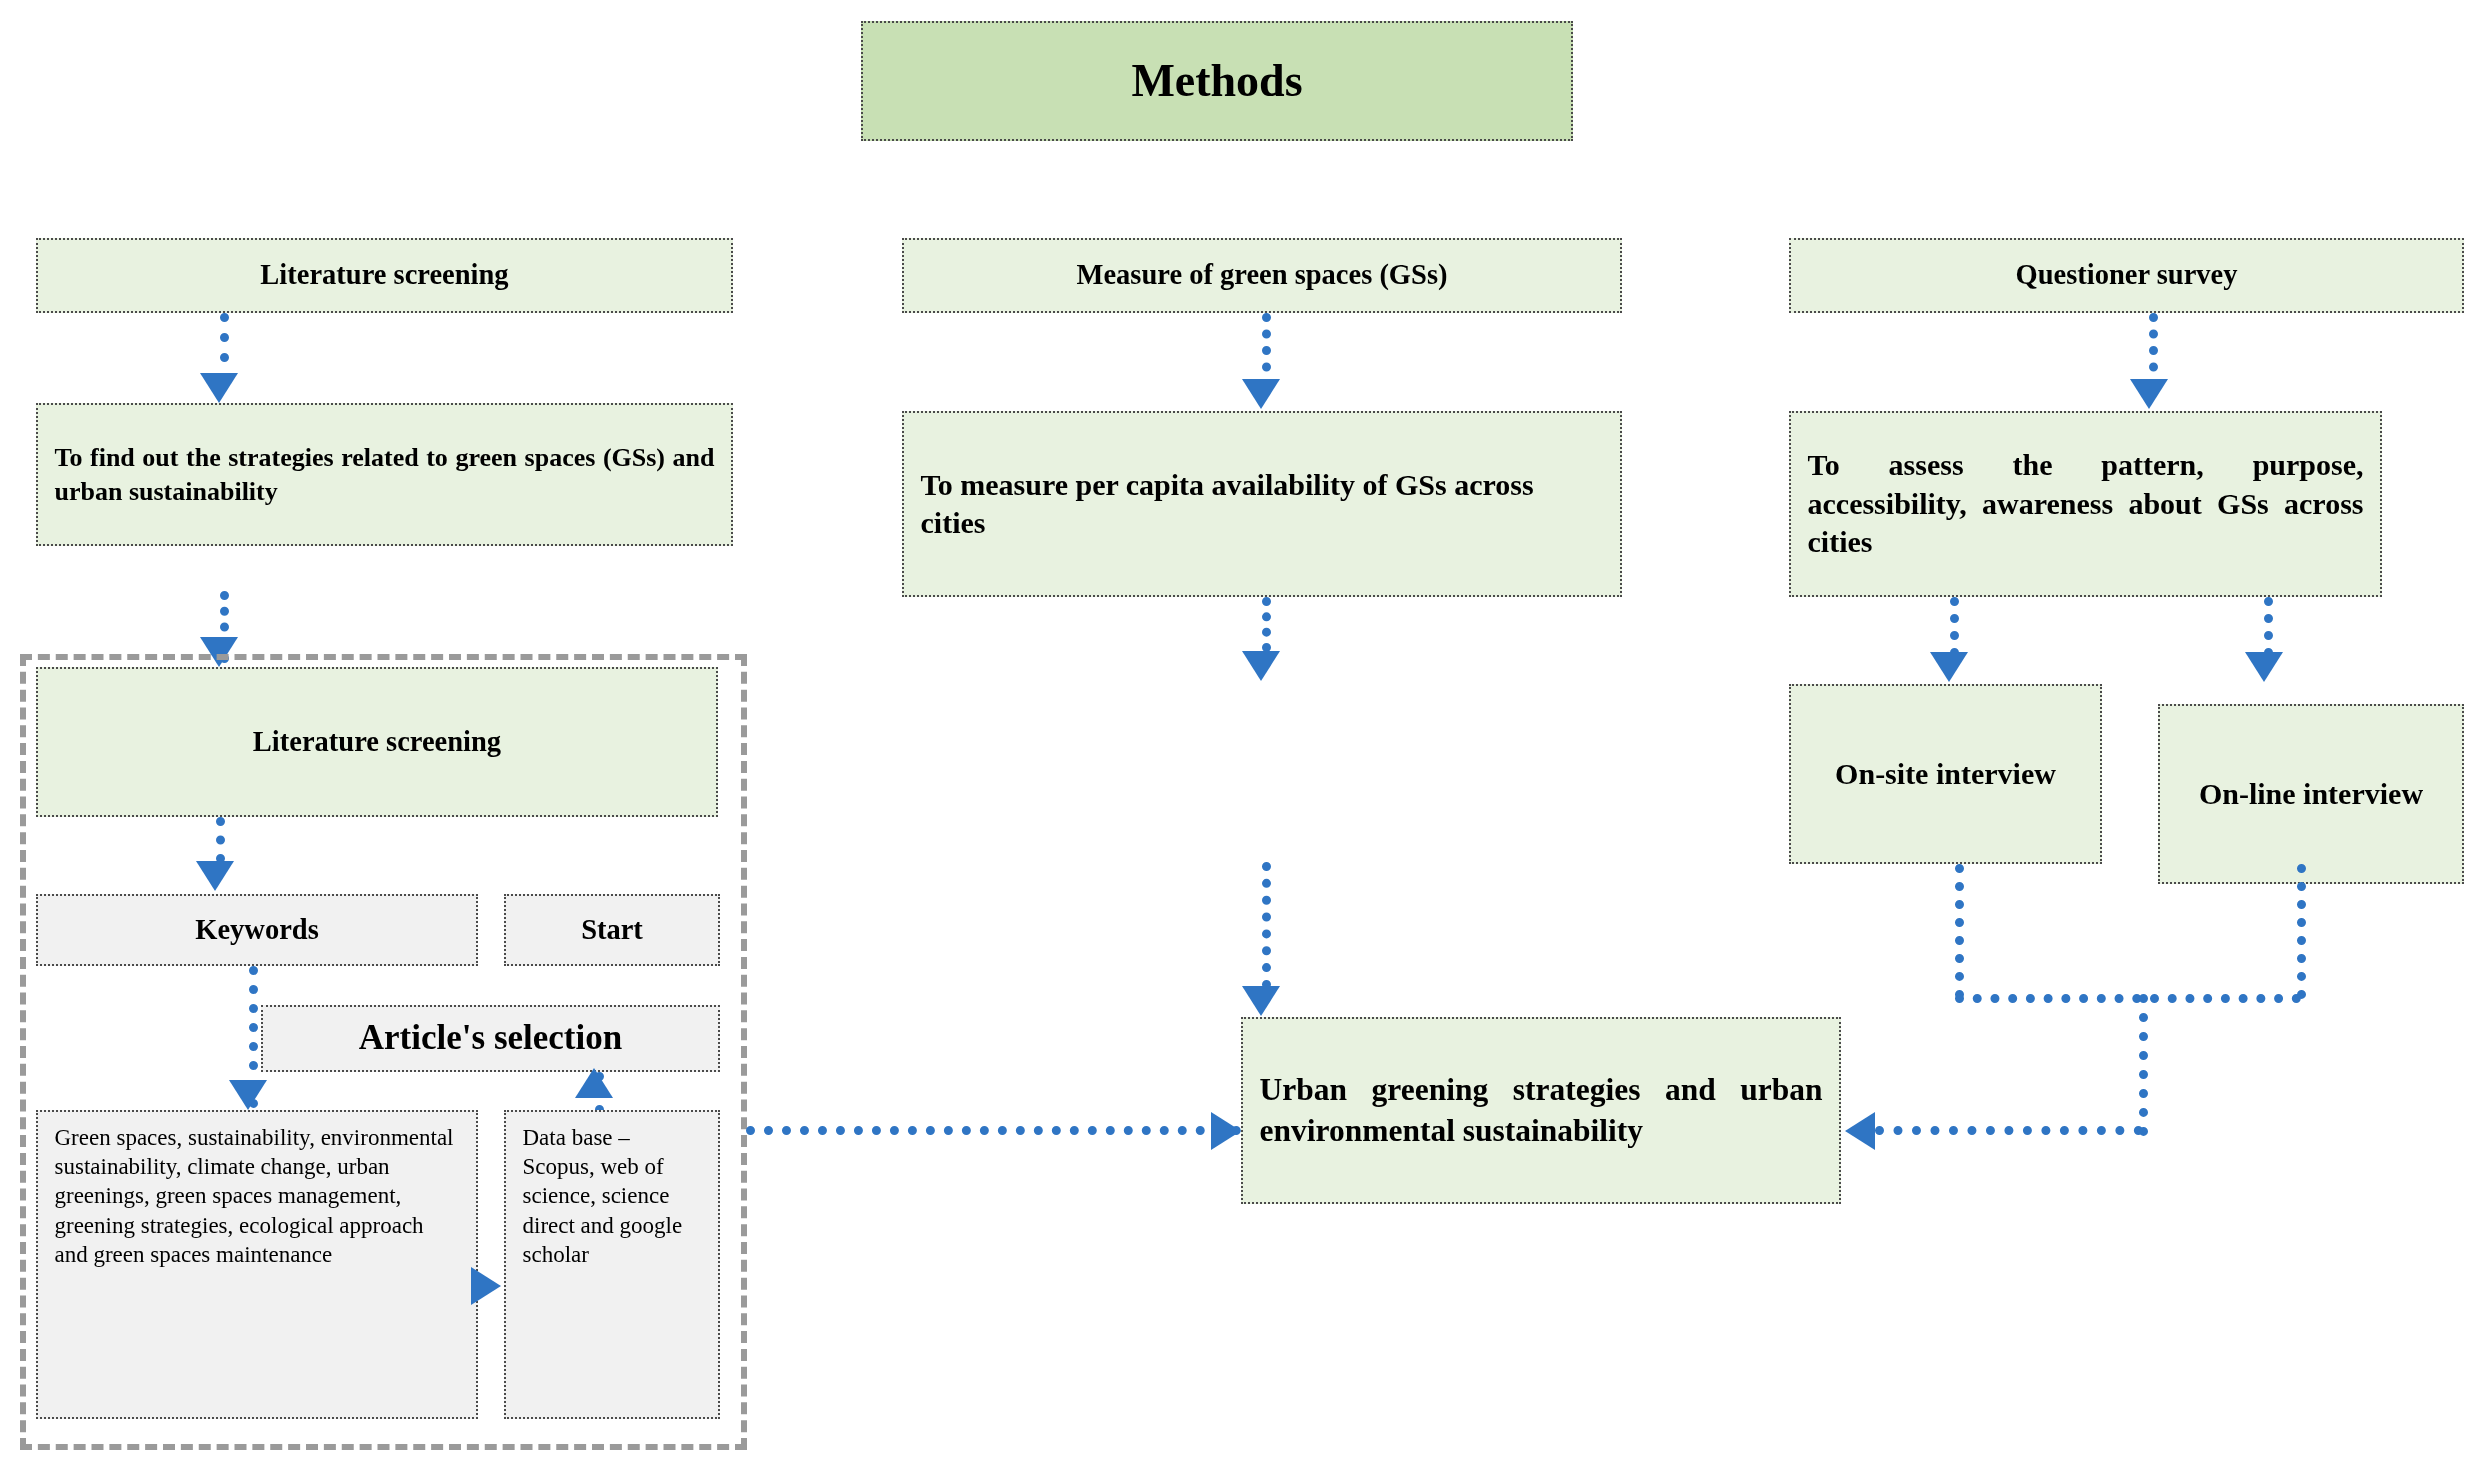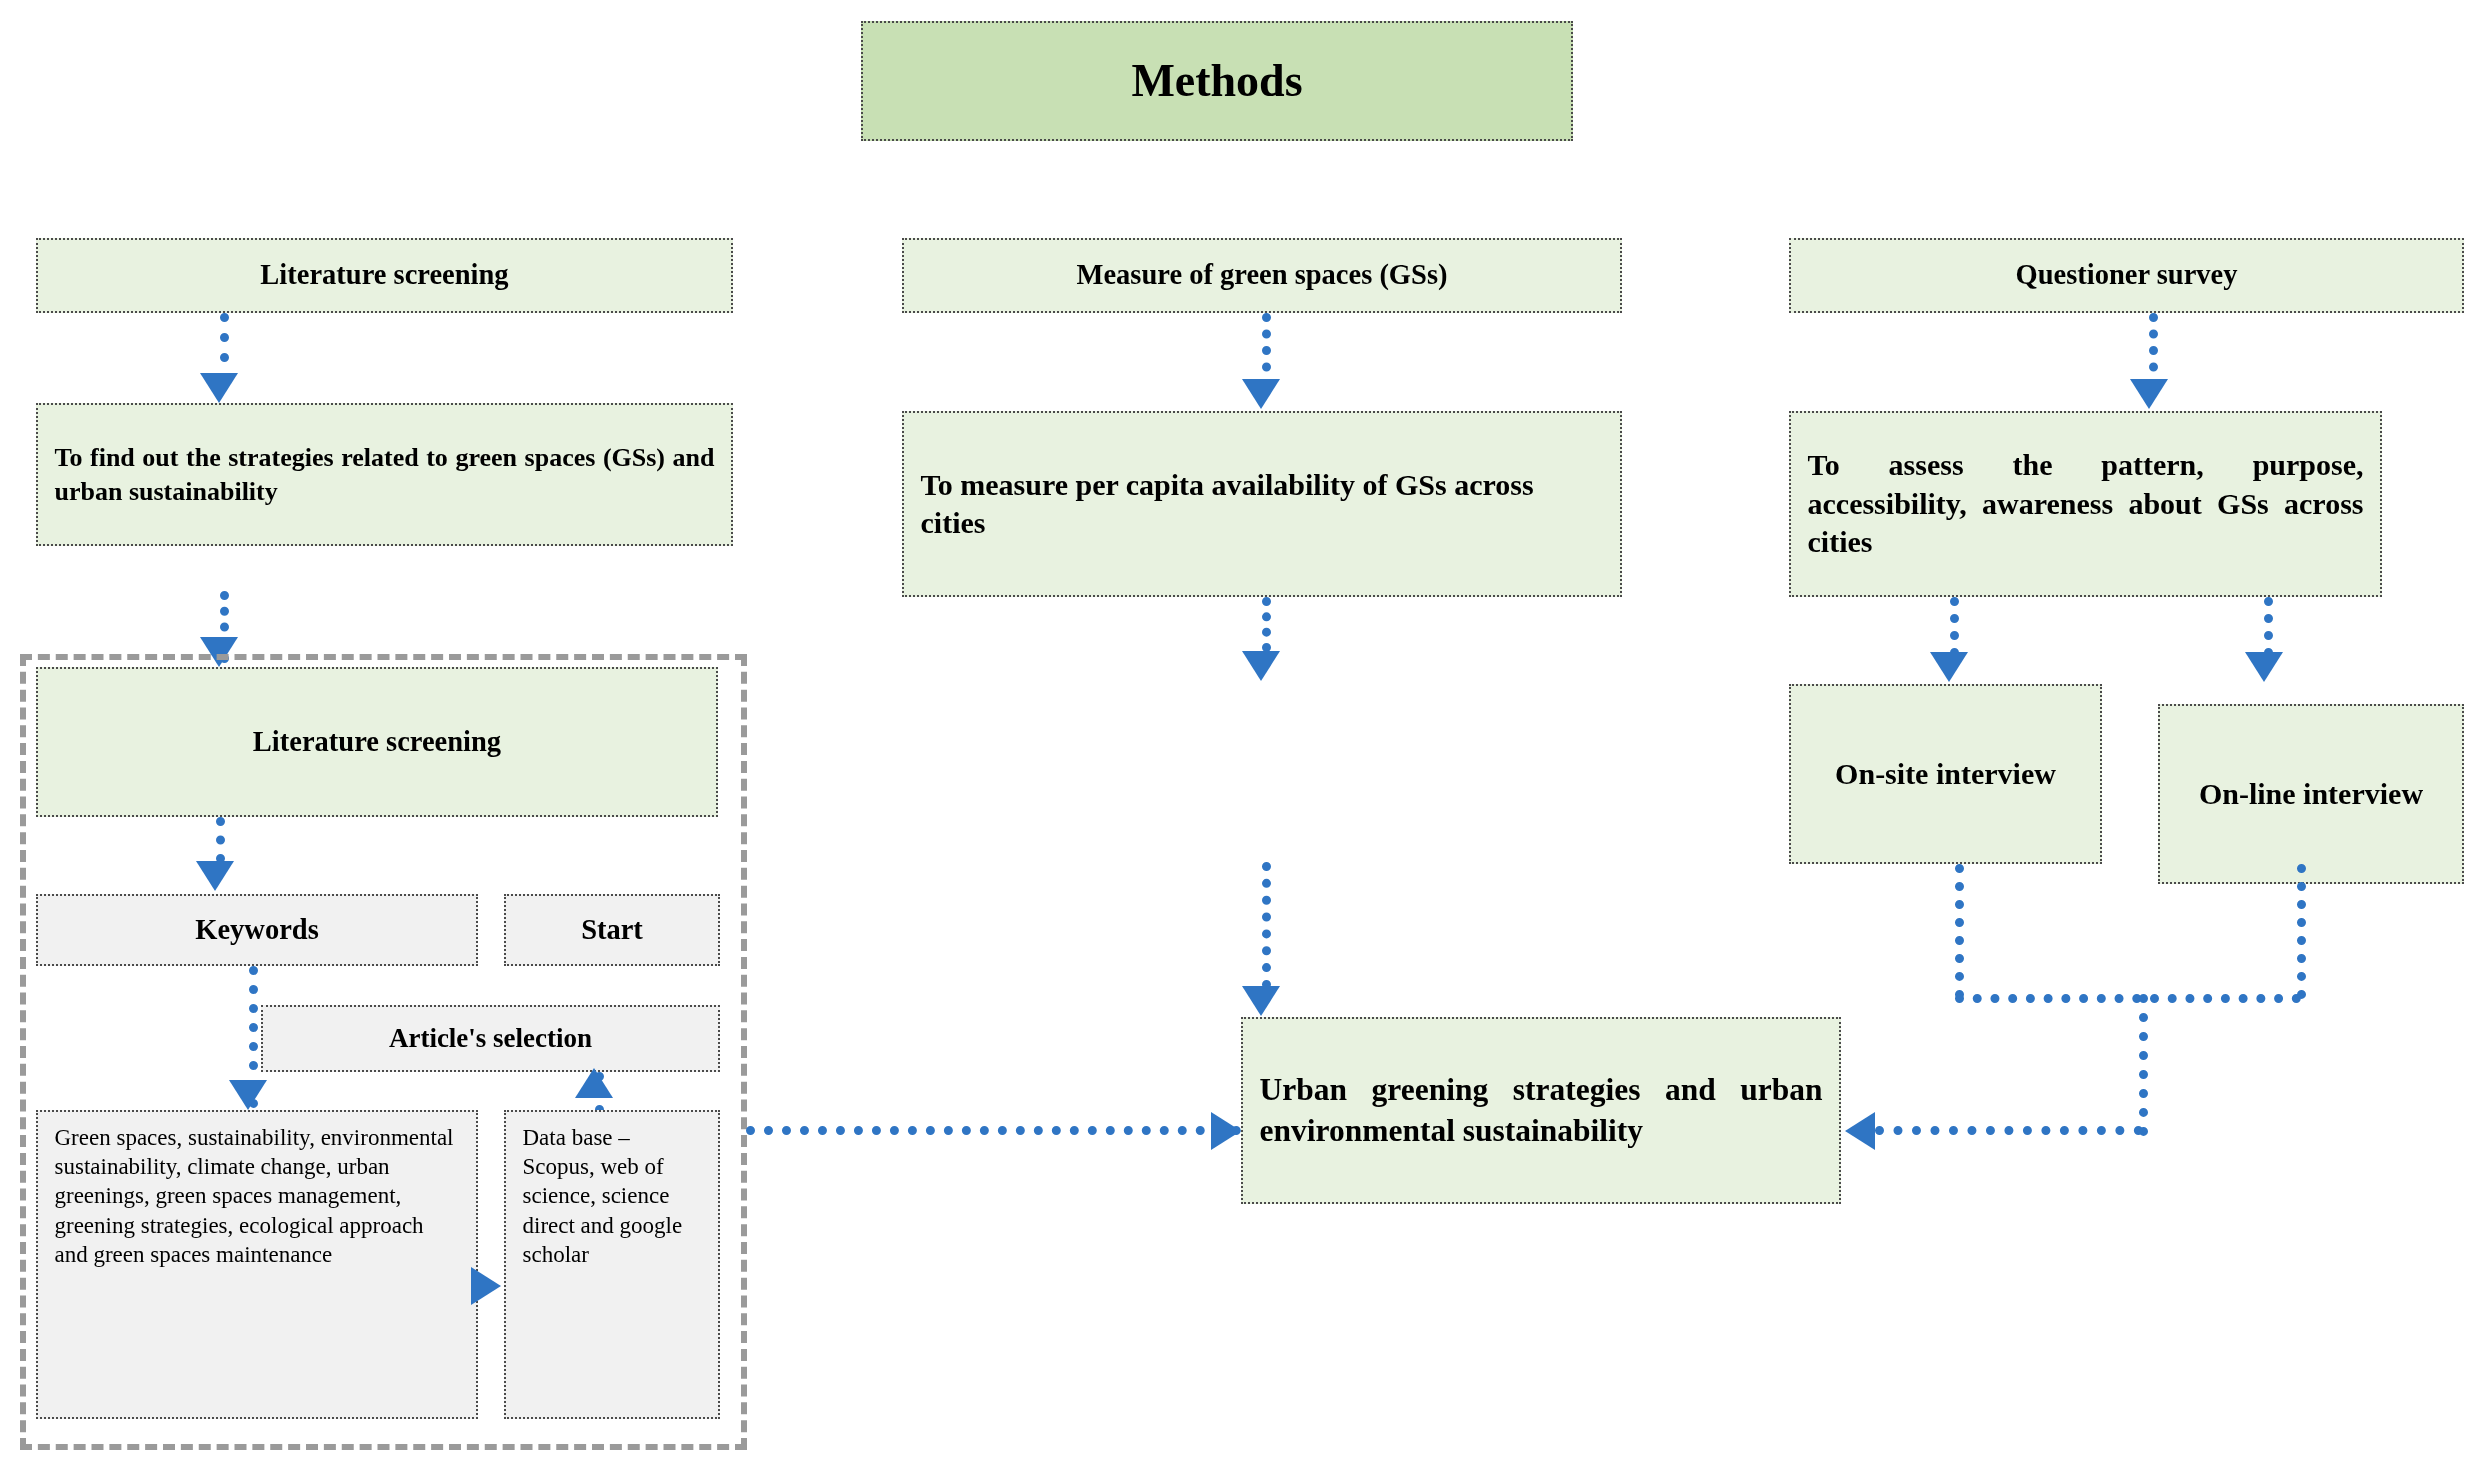--- a/index.html
+++ b/index.html
@@ -26,21 +26,21 @@
   
   #group-box{position:absolute;left:19.5px;top:654px;width:727px;height:796px;
              box-sizing:border-box;border:6.7px dashed #9a9a9a;background:transparent;}
 
   
   #lit-screen-1{left:36px;top:238px;width:697px;height:75px;font-size:28.5px;}
   #find-strategies{left:36px;top:403px;width:697px;height:143px;font-size:26px;}
   #lit-screen-2{left:36px;top:667px;width:682px;height:150px;font-size:28.5px;}
   #keywords{left:36px;top:894px;width:442px;height:72px;font-size:28.5px;}
   #start{left:504px;top:894px;width:216px;height:72px;font-size:28.5px;}
-  #article-selection{left:261px;top:1005px;width:459px;height:67px;font-size:27px;}
+  #article-selection{left:261px;top:1005px;width:459px;height:67px;font-size:35px;}
   #keyword-list{left:36px;top:1110px;width:442px;height:309px;
                 font-size:23px;align-items:flex-start;padding-top:10.5px;}
   #database{left:504px;top:1110px;width:216px;height:309px;
             font-size:23px;align-items:flex-start;padding-top:10.5px;}
 
   
   #measure-gs{left:902px;top:238px;width:720px;height:75px;font-size:28.5px;}
   #per-capita{left:902px;top:411px;width:720px;height:186px;font-size:30px;}
   #totals{left:902px;top:682px;width:720px;height:180px;font-size:30px;}
   #urban-greening{left:1241px;top:1017px;width:600px;height:187px;font-size:31.5px;}

